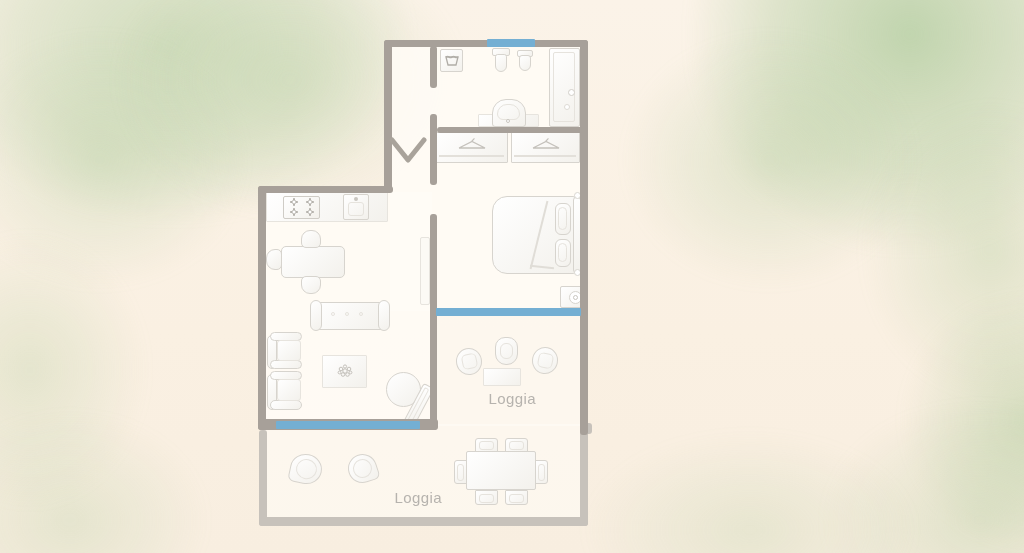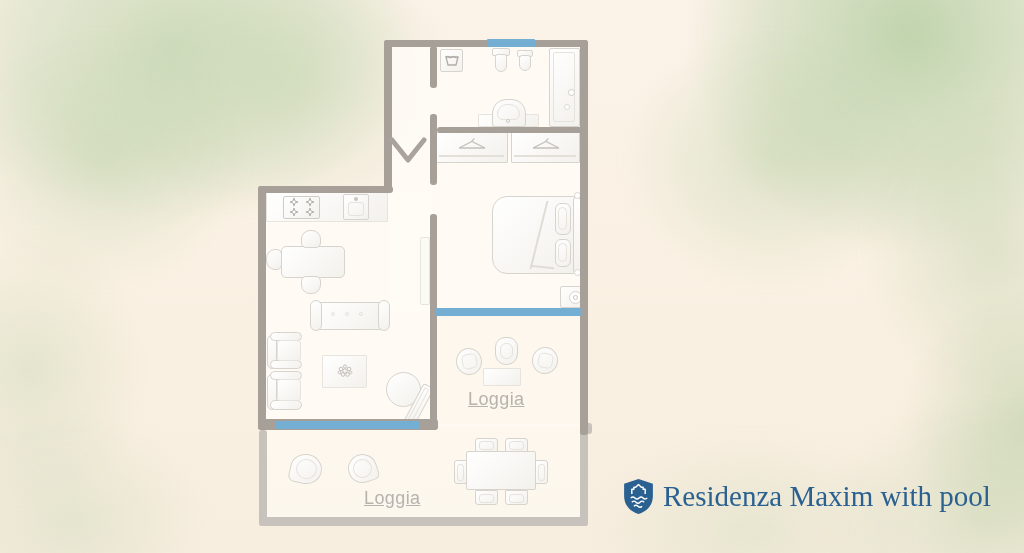--- a/index.html
+++ b/index.html
@@ -24,22 +24,22 @@
   .fill{position:absolute;background:rgba(255,252,246,.88);}
   .fill.open{background:rgba(255,252,246,.62);}
   .wall{position:absolute;background:var(--wall,#a7a099);border-radius:3px;}
   .wall.light{background:var(--wall-light,#c7c2bb);}
   .blue{position:absolute;background:var(--accent-blue,#74afd3);border-radius:1px;z-index:6;}
   .f{position:absolute;border:1.5px solid var(--furniture-stroke,#d7d4ce);
      background:linear-gradient(140deg,#ffffff 0%,#f3f1ec 100%);border-radius:4px;box-sizing:border-box;z-index:5;}
   .f-light{border-color:#e7e4de;}
   .fi{position:absolute;border:1px solid #e6e3dd;border-radius:3px;box-sizing:border-box;}
   .dot{position:absolute;border-radius:50%;box-sizing:border-box;}
-  .room-label{position:absolute;font-size:18px;line-height:16px;color:var(--label-gray,#b6b3ae);
-              letter-spacing:.4px;text-align:left;z-index:7;text-decoration:underline;}
+  .room-label{position:absolute;font-size:15px;line-height:16px;color:var(--label-gray,#b6b3ae);
+              letter-spacing:.4px;text-align:right;z-index:7;}
   .brand{position:absolute;left:622px;top:477px;display:flex;align-items:center;gap:8px;z-index:8;}
   .brand-title{font-family:"Liberation Serif","DejaVu Serif",serif;font-size:29px;line-height:38px;
                color:var(--brand-blue,#2b6191);white-space:nowrap;}
   svg{display:block;}
 </style>
 </head>
 <body>
 
 <div class="stage">
 
@@ -239,24 +239,14 @@
   <div class="wall light" style="left:583px;top:423px;width:9px;height:11px;z-index:4;"></div>
 
   <div class="blue" style="left:487px;top:39px;width:48px;height:8px;"></div>
   <div class="blue" style="left:436px;top:308px;width:145px;height:8px;"></div>
   <div class="blue" style="left:276px;top:421px;width:144px;height:8px;"></div>
 
   <svg class="abs" style="left:388px;top:137px;z-index:7;" width="40" height="27" viewBox="0 0 40 27">
     <polyline points="4,3 20,23 36,3" fill="none" stroke="#a9a39b" stroke-width="5" stroke-linecap="round" stroke-linejoin="round"></polyline>
   </svg>
 
-  <div class="brand">
-    <svg width="33" height="37" viewBox="0 0 32 36">
-      <path d="M16 1 L30 5.5 V17 C30 27 24 32.5 16 35 C8 32.5 2 27 2 17 V5.5 Z" fill="#2b6191"></path>
-      <path d="M9.5 15.5 V11 h2 v-2 h1.8 l2.7 -2.6 l2.7 2.6 h1.8 v2 h2 v4.5" fill="none" stroke="#ffffff" stroke-width="1.4" stroke-linejoin="round"></path>
-      <path d="M8.5 19.5 q2 -2 4 0 t4 0 t4 0 t4 -0.2" fill="none" stroke="#ffffff" stroke-width="1.3"></path>
-      <path d="M9.5 23.5 q2 -2 4 0 t4 0 t4 0" fill="none" stroke="#ffffff" stroke-width="1.3"></path>
-      <path d="M11.5 27.5 q2 -2 4 0 t4 0" fill="none" stroke="#ffffff" stroke-width="1.3"></path>
-    </svg>
-    <div class="brand-title">Residenza Maxim with pool</div>
-  </div>
 
 </div>
 
 </body></html>

